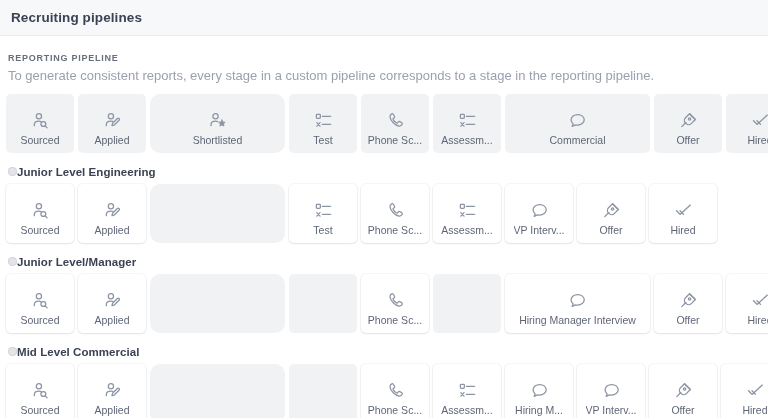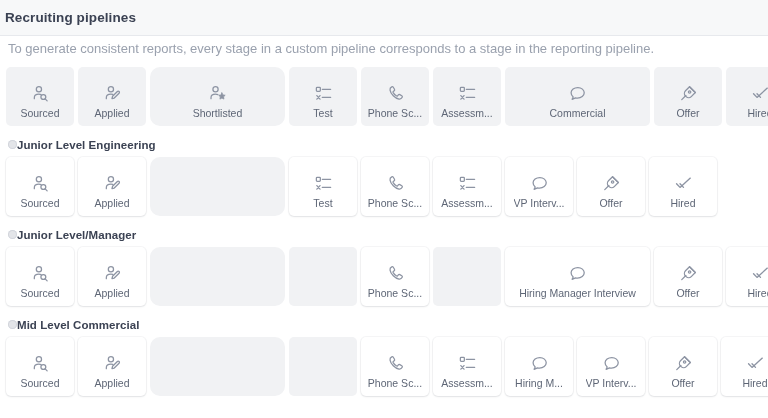--- a/index.html
+++ b/index.html
@@ -10,21 +10,21 @@
     overflow: hidden;
   }
 
   
   .app-header {
     height: 36px;
     background: #f7f8f9;
     border-bottom: 1px solid #e7e9ed;
     display: flex;
     align-items: center;
-    padding: 0 5px;
+    padding: 0 11px;
   }
   .app-header .title {
     font-size: 13.5px;
     font-weight: 700;
     color: #3b4253;
     letter-spacing: .1px;
   }
 
   
   .content { padding: 0 6px; }
@@ -123,20 +123,21 @@
   .w3  { flex: 0 0 145px; }
 </style>
 </head>
 <body>
 
 <div class="app-header">
   <span class="title">Recruiting pipelines</span>
 </div>
 
 <div class="content">
+  <div class="section-label">REPORTING PIPELINE</div>
   <div class="section-desc">To generate consistent reports, every stage in a custom pipeline corresponds to a stage in the reporting pipeline.</div>
 
   <div class="pipeline-row reporting-row" id="reporting-row">
       <div class="cell reporting w1">
         <span class="icon">
           <svg viewBox="0 0 24 24" fill="none" stroke="currentColor" stroke-width="1.6" stroke-linecap="round" stroke-linejoin="round">
             <circle cx="10" cy="6.5" r="3.3"></circle>
             <path d="M4.2 18.5v-1.2c0-2.6 2.4-4.4 5.8-4.4 1 0 1.9.15 2.7.42"></path>
             <circle cx="15.6" cy="16.4" r="3.1"></circle>
             <path d="M17.9 18.8l2.5 2.5"></path>

